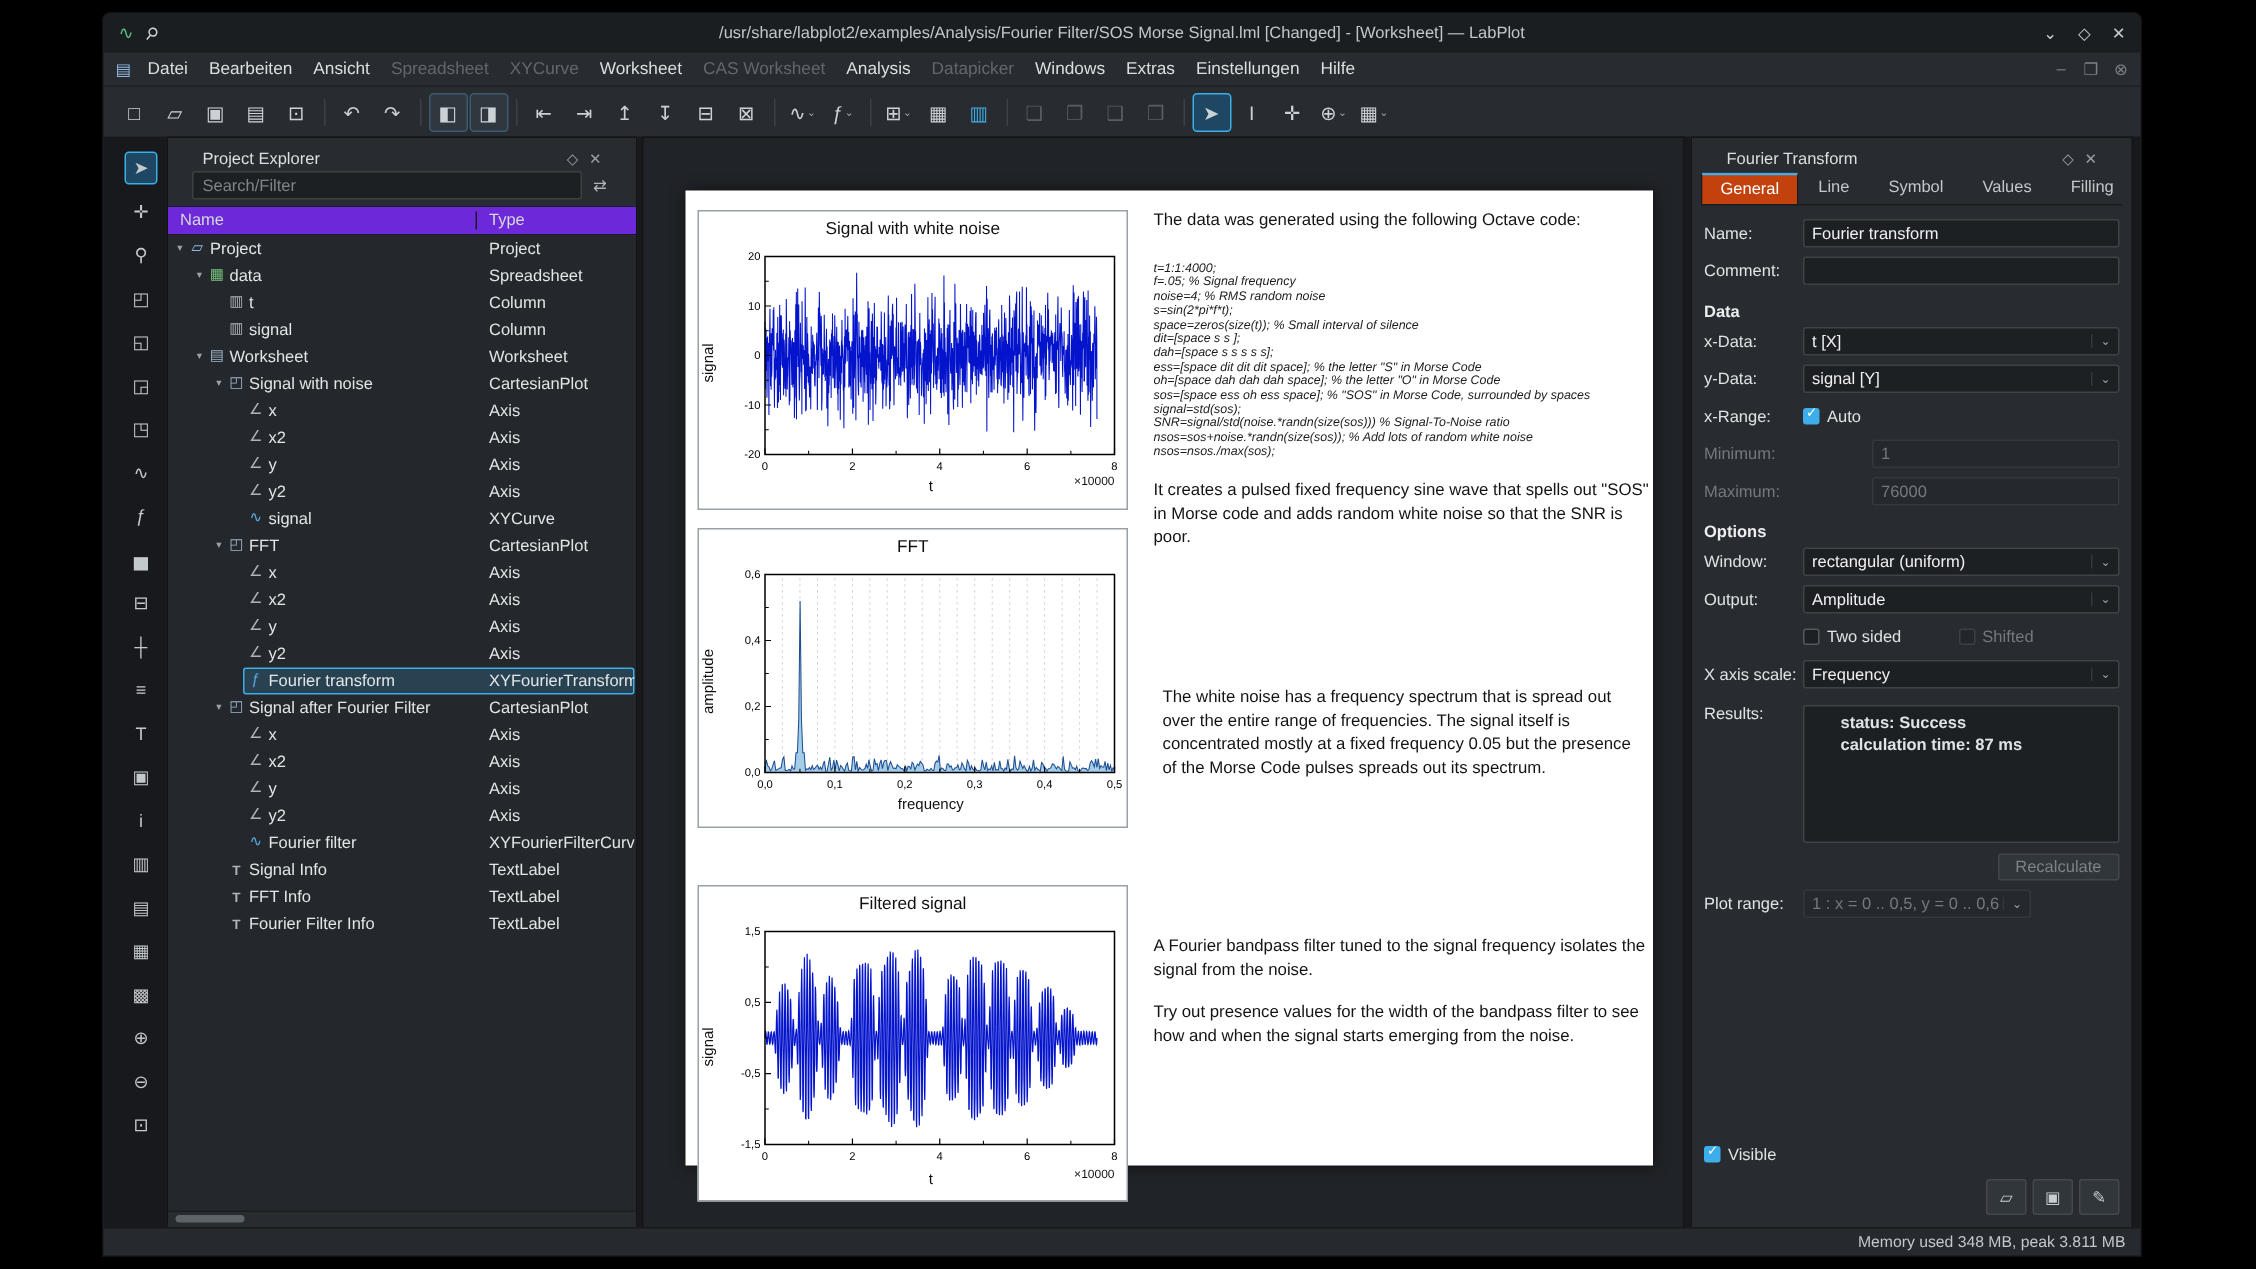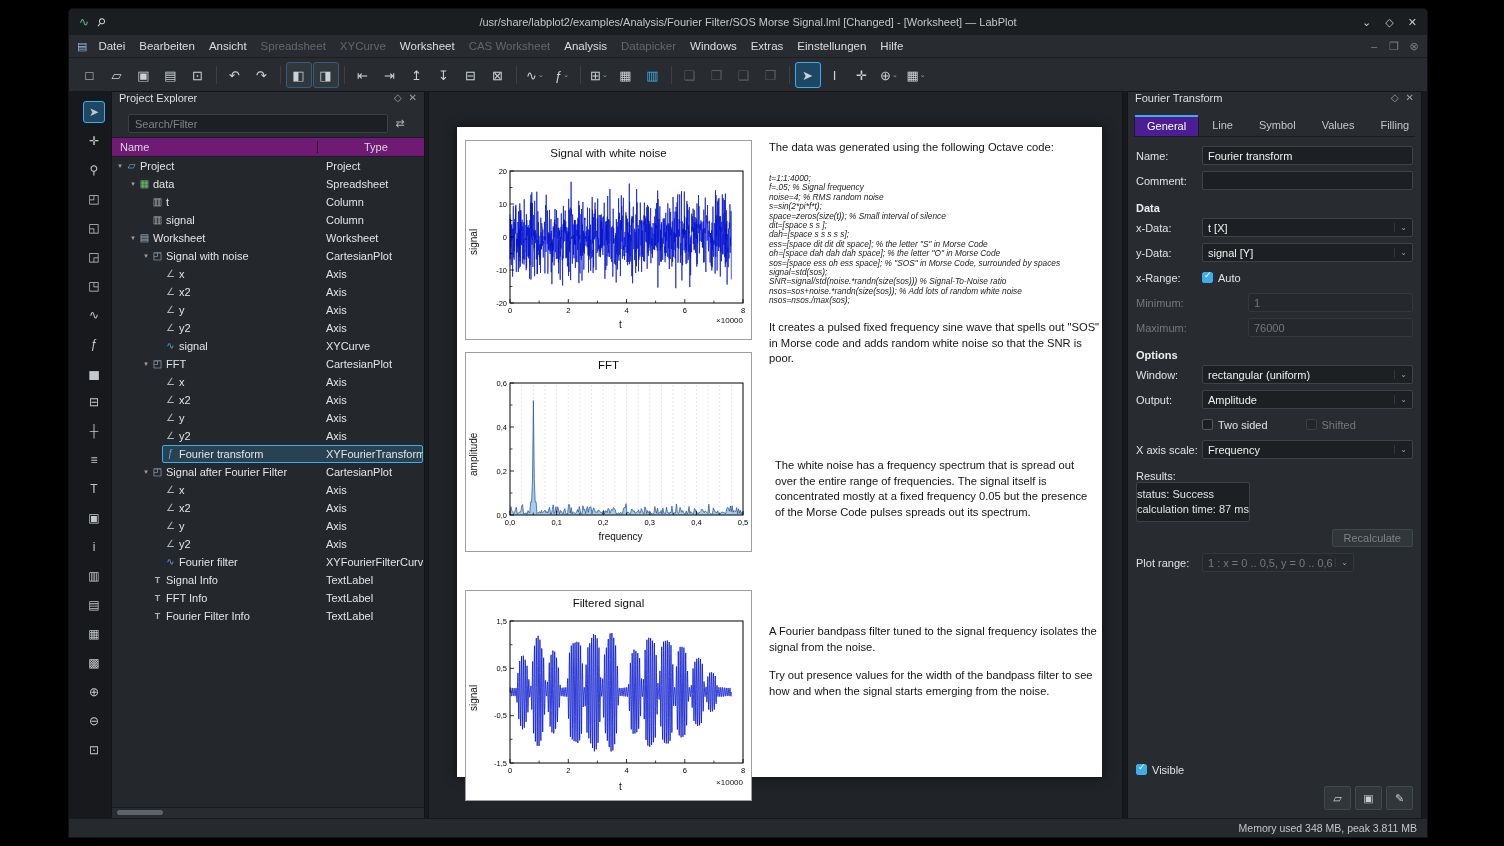--- a/index.html
+++ b/index.html
@@ -38,32 +38,32 @@
   .tbi.accent .g{color:#3daee9;}
   
   .main{position:absolute;left:0;right:0;top:82px;bottom:18px;background:#17191c;}
   
   .vtoolbar{position:absolute;left:10px;top:10px;width:30px;display:flex;flex-direction:column;align-items:center;gap:7px;}
   .vti{width:22px;height:22px;display:flex;align-items:center;justify-content:center;color:#c3c8cc;font-size:12px;
        border:1px solid transparent;border-radius:3px;box-sizing:border-box;}
   .vti.state-active{background:#1e4763;border-color:#3daee9;}
   
   .dock{position:absolute;background:#282c30;border:1px solid #121416;box-sizing:border-box;display:flex;flex-direction:column;}
-  .dock-header{height:20px;display:flex;align-items:flex-start;padding:0 7px;font-size:11px;color:#dcdfe1;flex:none;}
+  .dock-header{height:20px;display:flex;align-items:flex-end;padding:0 23px;font-size:11px;color:#dcdfe1;flex:none;}
   .dock-hbtns{margin-left:auto;display:flex;gap:7px;}
   .dock-hbtns span{color:#9aa0a5;font-size:10px;}
   
   .explorer{left:42px;top:0;width:314px;bottom:0;}
   .search-row{margin:2px 16px 4px;display:flex;align-items:center;gap:4px;flex:none;}
   .search-row input{flex:1;height:17px;background:#1d2023;border:1px solid #3c4146;border-radius:2px;
        color:#eff0f1;font-size:11px;padding:0 6px;outline:none;}
   .search-row input::placeholder{color:#7f8488;}
   .filter-btn{color:#aeb4b9;font-size:11px;width:16px;text-align:center;}
-  .tree-head{display:flex;height:18px;background:#701a75;border-top:1px solid #1a1c1f;border-bottom:1px solid #1a1c1f;
-       font-size:11px;color:#d6d9db;align-items:center;flex:none;gap:38px;}
+  .tree-head{display:flex;height:18px;background:#6d28d9;border-top:1px solid #1a1c1f;border-bottom:1px solid #1a1c1f;
+       font-size:11px;color:#d6d9db;align-items:center;flex:none;}
   .tree-head .c1{width:206px;padding-left:8px;border-right:1px solid #1a1c1f;box-sizing:border-box;}
   .tree-head .c2{padding-left:8px;}
   .tree-body{flex:1;background:#24272b;overflow:hidden;position:relative;}
   .trow{position:relative;height:18px;font-size:11px;color:#e2e5e7;}
   .trow .arrow{position:absolute;left:calc(var(--depth,0)*13px + 3px);top:0;width:10px;line-height:18px;
        text-align:center;color:#9ba1a6;font-size:7px;}
   .trow .ric{position:absolute;left:calc(var(--depth,0)*13px + 13px);top:0;width:13px;line-height:18px;
        text-align:center;font-size:10px;}
   .trow .nm{position:absolute;left:calc(var(--depth,0)*13px + 28px);top:0;line-height:18px;white-space:nowrap;}
   .trow .tp{position:absolute;left:206px;right:1px;top:0;line-height:18px;padding-left:8px;white-space:nowrap;overflow:hidden;}
@@ -84,42 +84,42 @@
   svg text{font-family:"Liberation Sans",sans-serif;}
   .plabels{position:absolute;left:30px;right:6px;text-align:center;font-size:10px;color:#111;}
   .xmul{position:absolute;right:2px;top:-3px;font-size:8px;color:#111;}
   .notes{position:absolute;left:310px;top:0;width:332px;color:#141414;}
   .ntext{position:absolute;font-size:11.2px;line-height:15.5px;}
   .codeblock{position:absolute;top:47px;left:2px;font-style:italic;font-size:8.3px;line-height:9.4px;color:#1c1c1c;}
   
   .props{left:1058px;top:0;width:295px;bottom:0;}
   .tabs{display:flex;margin:3px 6px 0;border-bottom:1px solid #1a1c1f;flex:none;}
   .tab{padding:3px 12px 4px;font-size:11px;color:#c2c7cb;border:1px solid transparent;border-bottom:none;}
-  .tab.active{background:#4c1d95;border-color:#1a1c1f;border-top:2px solid #3daee9;color:#fff;border-radius:2px 2px 0 0;}
+  .tab.active{background:#c2410c;border-color:#1a1c1f;border-top:2px solid #3daee9;color:#fff;border-radius:2px 2px 0 0;}
   .form{flex:1;padding:6px 8px;font-size:11px;color:#e0e3e5;display:flex;flex-direction:column;overflow:hidden;}
   .frow{display:flex;align-items:center;margin:3px 0;min-height:19px;}
   .flabel{width:66px;flex:none;}
   .frow.sub .flabel{width:112px;color:#74797d;}
   .fctrl{flex:1;display:flex;align-items:center;}
   .txt{width:100%;box-sizing:border-box;height:19px;background:#1d2023;border:1px solid #3e4348;border-radius:2px;
        color:#eff0f1;font-size:11px;padding:0 5px;outline:none;}
   .txt:disabled{color:#74797d;background:#25282c;border-color:#34383c;}
   .select{flex:1;height:19px;background:#1d2023;border:1px solid #3e4348;border-radius:2px;color:#eff0f1;
        font-size:11px;display:flex;align-items:center;padding:0 5px;box-sizing:border-box;}
   .select .chev{margin-left:auto;color:#9aa0a5;font-size:8px;padding-left:5px;border-left:1px solid #33373b;}
   .select.dim{color:#74797d;background:#25282c;border-color:#34383c;}
   .sec{font-weight:bold;margin:9px 0 1px;color:#eceeef;}
   .cb{width:11px;height:11px;border:1px solid #55595e;background:#1d2023;border-radius:2px;display:inline-block;
       position:relative;margin-right:5px;flex:none;box-sizing:border-box;}
   .cb.checked{background:#3daee9;border-color:#3daee9;}
   .cb.checked::after{content:"✓";position:absolute;left:1px;top:-3px;color:#fff;font-size:9px;}
   .dimlab{color:#74797d;}
-  .results{flex:1;height:115px;background:#1d2023;border:1px solid #3e4348;border-radius:2px;padding:4px 0;
-      line-height:15px;color:#e0e3e5;align-self:flex-start;box-sizing:border-box;}
-  .frow.results-row{align-items:flex-start;flex-direction:column;}
+  .results{flex:1;height:92px;background:#1d2023;border:1px solid #3e4348;border-radius:2px;padding:4px 24px;
+      line-height:15px;color:#e0e3e5;align-self:flex-start;box-sizing:border-box;font-weight:bold;}
+  .frow.results-row{align-items:flex-start;}
   .btn{margin-left:auto;background:#31363b;border:1px solid #42474c;border-radius:2px;color:#7d8286;
       font-size:11px;padding:2px 11px;}
   .spacer{flex:1;}
   .btm-btns{display:flex;gap:4px;justify-content:flex-end;margin:4px 0 2px;}
   .iconbtn{width:25px;height:22px;background:#31363b;border:1px solid #43484d;border-radius:2px;display:flex;
       align-items:center;justify-content:center;color:#c8cdd1;font-size:11px;}
   
   .statusbar{position:absolute;left:0;right:0;bottom:0;height:18px;background:#26292d;border-top:1px solid #17191c;
       display:flex;align-items:center;justify-content:flex-end;padding:0 10px;font-size:10.5px;color:#c3c8cc;}
 </style>

